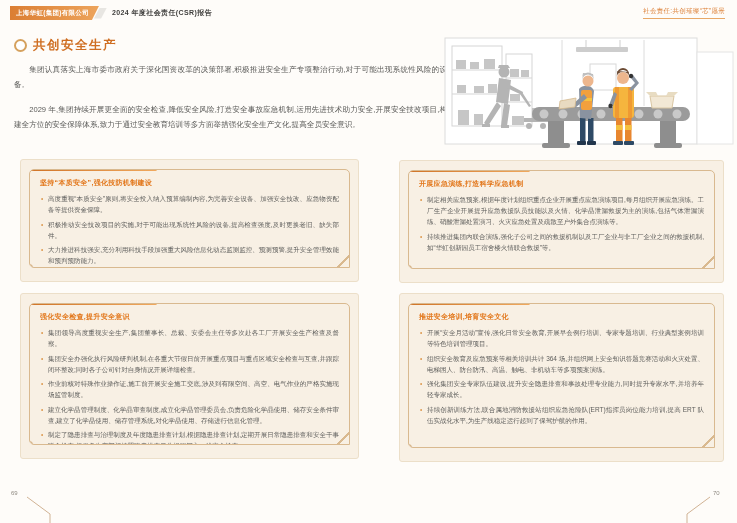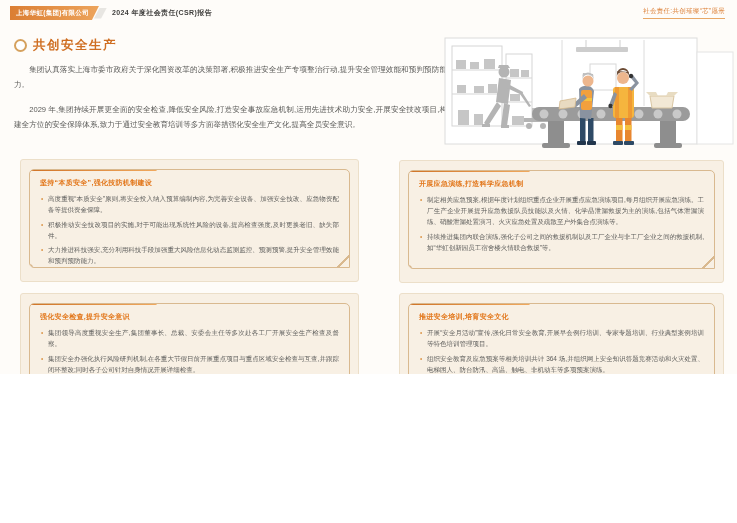--- a/index.html
+++ b/index.html
@@ -1,17 +1,17 @@
 <!DOCTYPE html>
 <html><head>
 <meta charset="utf-8">
 <style>
   html,body{margin:0;padding:0;background:#ffffff;}
   #page{
-    position:relative;width:737px;height:374px;overflow:hidden;
+    position:relative;width:737px;height:523px;overflow:hidden;
     background:#fefcf9;font-family:"Liberation Sans",sans-serif;
   }
   
   .hdr{position:absolute;top:6px;left:10px;right:12px;height:14px;display:flex;align-items:center;}
   .hdr-company{
     background:linear-gradient(90deg,#db7e33,#eda45c);color:#fff;font-size:6.5px;font-weight:bold;
     padding:2.5px 10px 2.5px 6px;clip-path:polygon(0 0,100% 0,calc(100% - 7px) 100%,0 100%);
     letter-spacing:.3px;white-space:nowrap;
   }
   .hdr-slant{width:13px;height:11px;margin-left:-5px;background:#e8e6e2;
@@ -63,21 +63,21 @@
     <div class="hdr-report">2024 年度社会责任(CSR)报告</div>
     <div class="hdr-chapter">社会责任:共创璀璨“芯”愿景</div>
   </div>
 
   <div class="page-title">
     <span class="title-ring"></span>
     <span class="title-text">共创安全生产</span>
   </div>
 
   <div class="intro">
-    <p>集团认真落实上海市委市政府关于深化国资改革的决策部署,积极推进安全生产专项整治行动,提升安全管理效能和预判预防能力。</p>
+    <p>集团认真落实上海市委市政府关于深化国资改革的决策部署,积极推进安全生产专项整治行动,对于可能出现系统性风险的设备。</p>
     <p>2029 年,集团持续开展更全面的安全检查,降低安全风险,打造安全事故应急机制,运用先进技术助力安全,开展安全技改项目,构建全方位的安全保障体系,致力于通过安全教育培训等多方面举措强化安全生产文化,提高全员安全意识。</p>
   </div>
 
   <svg class="illu" viewBox="0 0 290 132">
 
     <g fill="none" stroke="#dcdcdc" stroke-width="1">
       <rect x="1" y="12" width="252" height="106" fill="#ffffff"></rect>
       <rect x="253" y="26" width="36" height="92" fill="#ffffff" stroke="#e4e4e4"></rect>
       <line x1="118" y1="14" x2="118" y2="80"></line>
       <line x1="200" y1="14" x2="200" y2="80"></line>

